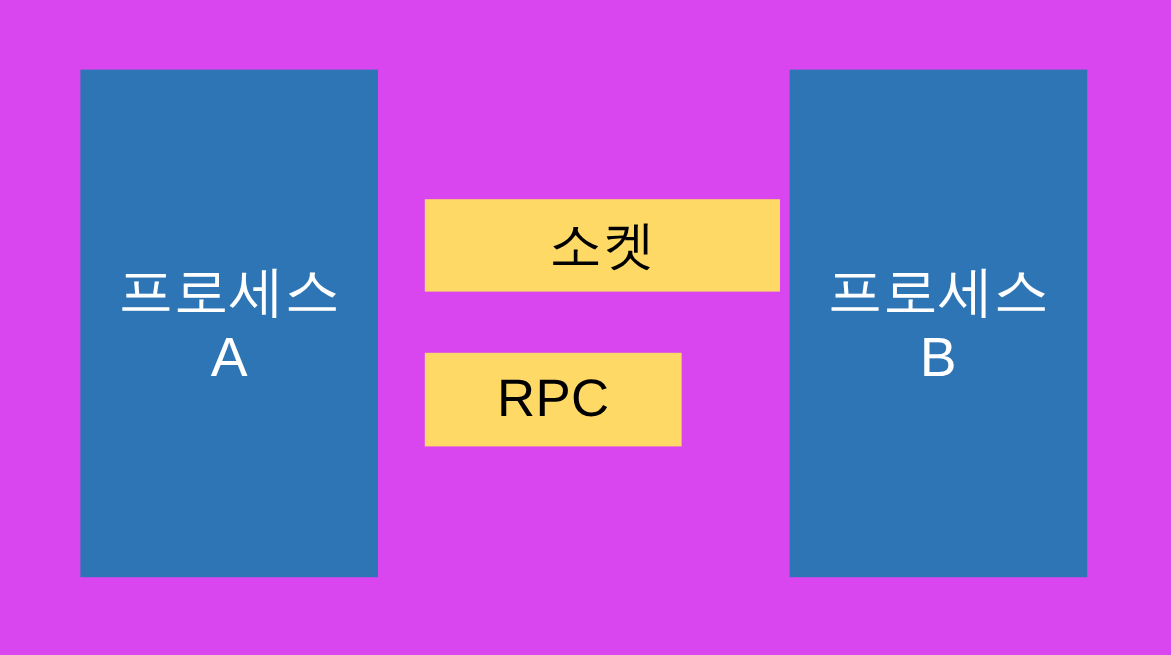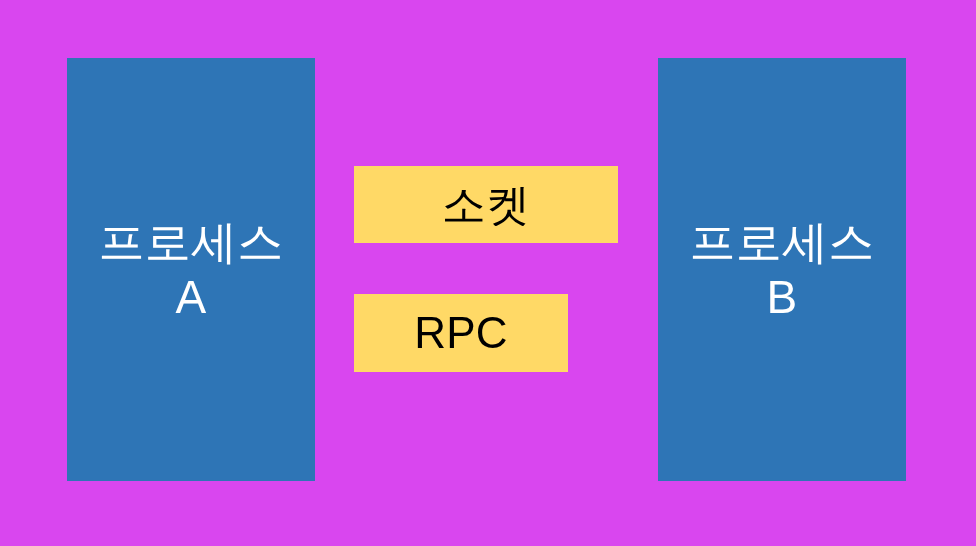--- a/index.html
+++ b/index.html
@@ -59,21 +59,21 @@
   
   .channel-box {
     background: #FFD966;
     color: #000000;
     font-size: 44px;
     font-weight: 400;
   }
   #channel-socket {
     left: 354px;
     top: 166px;
-    width: 264px;
+    width: 296px;
     height: 77px;
   }
   #channel-rpc {
     left: 354px;
     top: 294px;
     width: 214px;
     height: 78px;
   }
 </style>
 </head>

